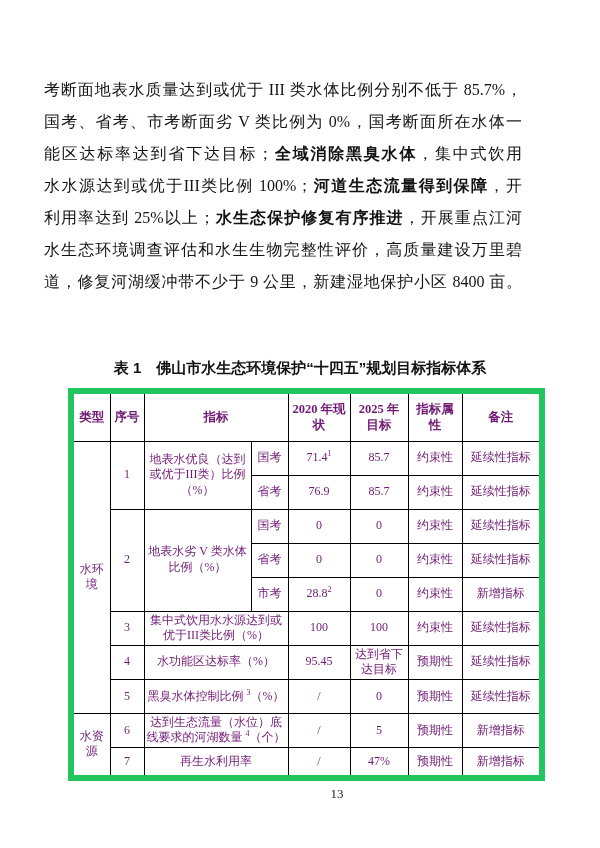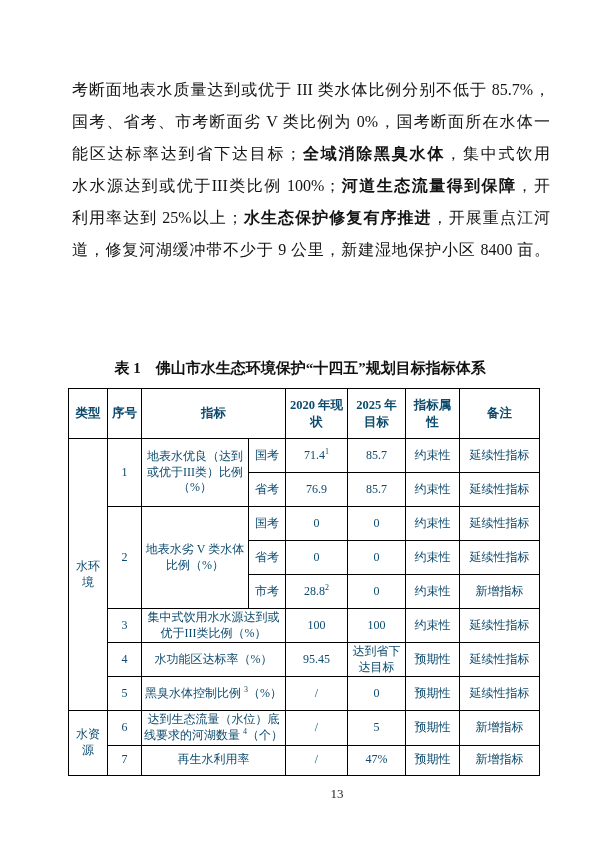--- a/index.html
+++ b/index.html
@@ -1,39 +1,39 @@
 <!DOCTYPE html>
 <html><head>
 <meta charset="utf-8">
 <style>
   html,body{margin:0;padding:0;background:#ffffff;}
   .page{
     position:relative;width:600px;height:848px;background:#ffffff;
     font-family:"Liberation Serif",serif;color:#131313;overflow:hidden;
   }
   .body-text{
-    position:absolute;left:72px;top:74px;width:478px;
+    position:absolute;left:44px;top:74px;width:478px;
     font-size:16px;
   }
   .line{
     height:32px;line-height:32px;
     text-align:justify;text-align-last:justify;
     white-space:normal;overflow:hidden;
   }
   .line .b{font-weight:bold;}
   .caption{
     position:absolute;left:0;top:356px;width:600px;height:24px;line-height:24px;
-    text-align:center;font-family:Liberation Serif, serif;
+    text-align:center;font-family:Liberation Sans, sans-serif;
     font-weight:bold;font-size:15px;color:#111;
   }
   table.ind{
     position:absolute;left:68px;top:388px;width:471px;
     border-collapse:collapse;table-layout:fixed;
-    font-size:12px;color:#0c4a6e;
-    border:1px solid #22c55e;
+    font-size:12px;color:#701a75;
+    border:6px solid #22c55e;
   }
   table.ind td,table.ind th{
     border:1px solid #000;
     text-align:center;vertical-align:middle;
     padding:1px 2px;line-height:1.3;
     font-weight:normal;overflow:hidden;
   }
   table.ind thead tr{height:50px;}
   table.ind thead th{font-weight:bold;font-size:12.5px;}
   table.ind tbody tr{height:34px;}
@@ -48,20 +48,21 @@
 <body>
 
 <div class="page">
 
   <div class="body-text">
       <div class="line"><span>考断面地表水质量达到或优于 III 类水体比例分别不低于 85.7%，</span></div>
       <div class="line"><span>国考、省考、市考断面劣 V 类比例为 0%，国考断面所在水体一</span></div>
       <div class="line"><span>能区达标率达到省下达目标；</span><span class="b">全域消除黑臭水体</span><span>，集中式饮用</span></div>
       <div class="line"><span>水水源达到或优于III类比例 100%；</span><span class="b">河道生态流量得到保障</span><span>，开</span></div>
       <div class="line"><span>利用率达到 25%以上；</span><span class="b">水生态保护修复有序推进</span><span>，开展重点江河</span></div>
+      <div class="line"><span>水生态环境调查评估和水生生物完整性评价，高质量建设万里碧</span></div>
       <div class="line"><span>道，修复河湖缓冲带不少于 9 公里，新建湿地保护小区 8400 亩。</span></div>
     </div>
 
   <div class="caption">表 1　佛山市水生态环境保护“十四五”规划目标指标体系</div>
 
   <table class="ind">
     <colgroup>
         <col style="width: 39px;">
         <col style="width: 34px;">
         <col style="width: 107px;">

